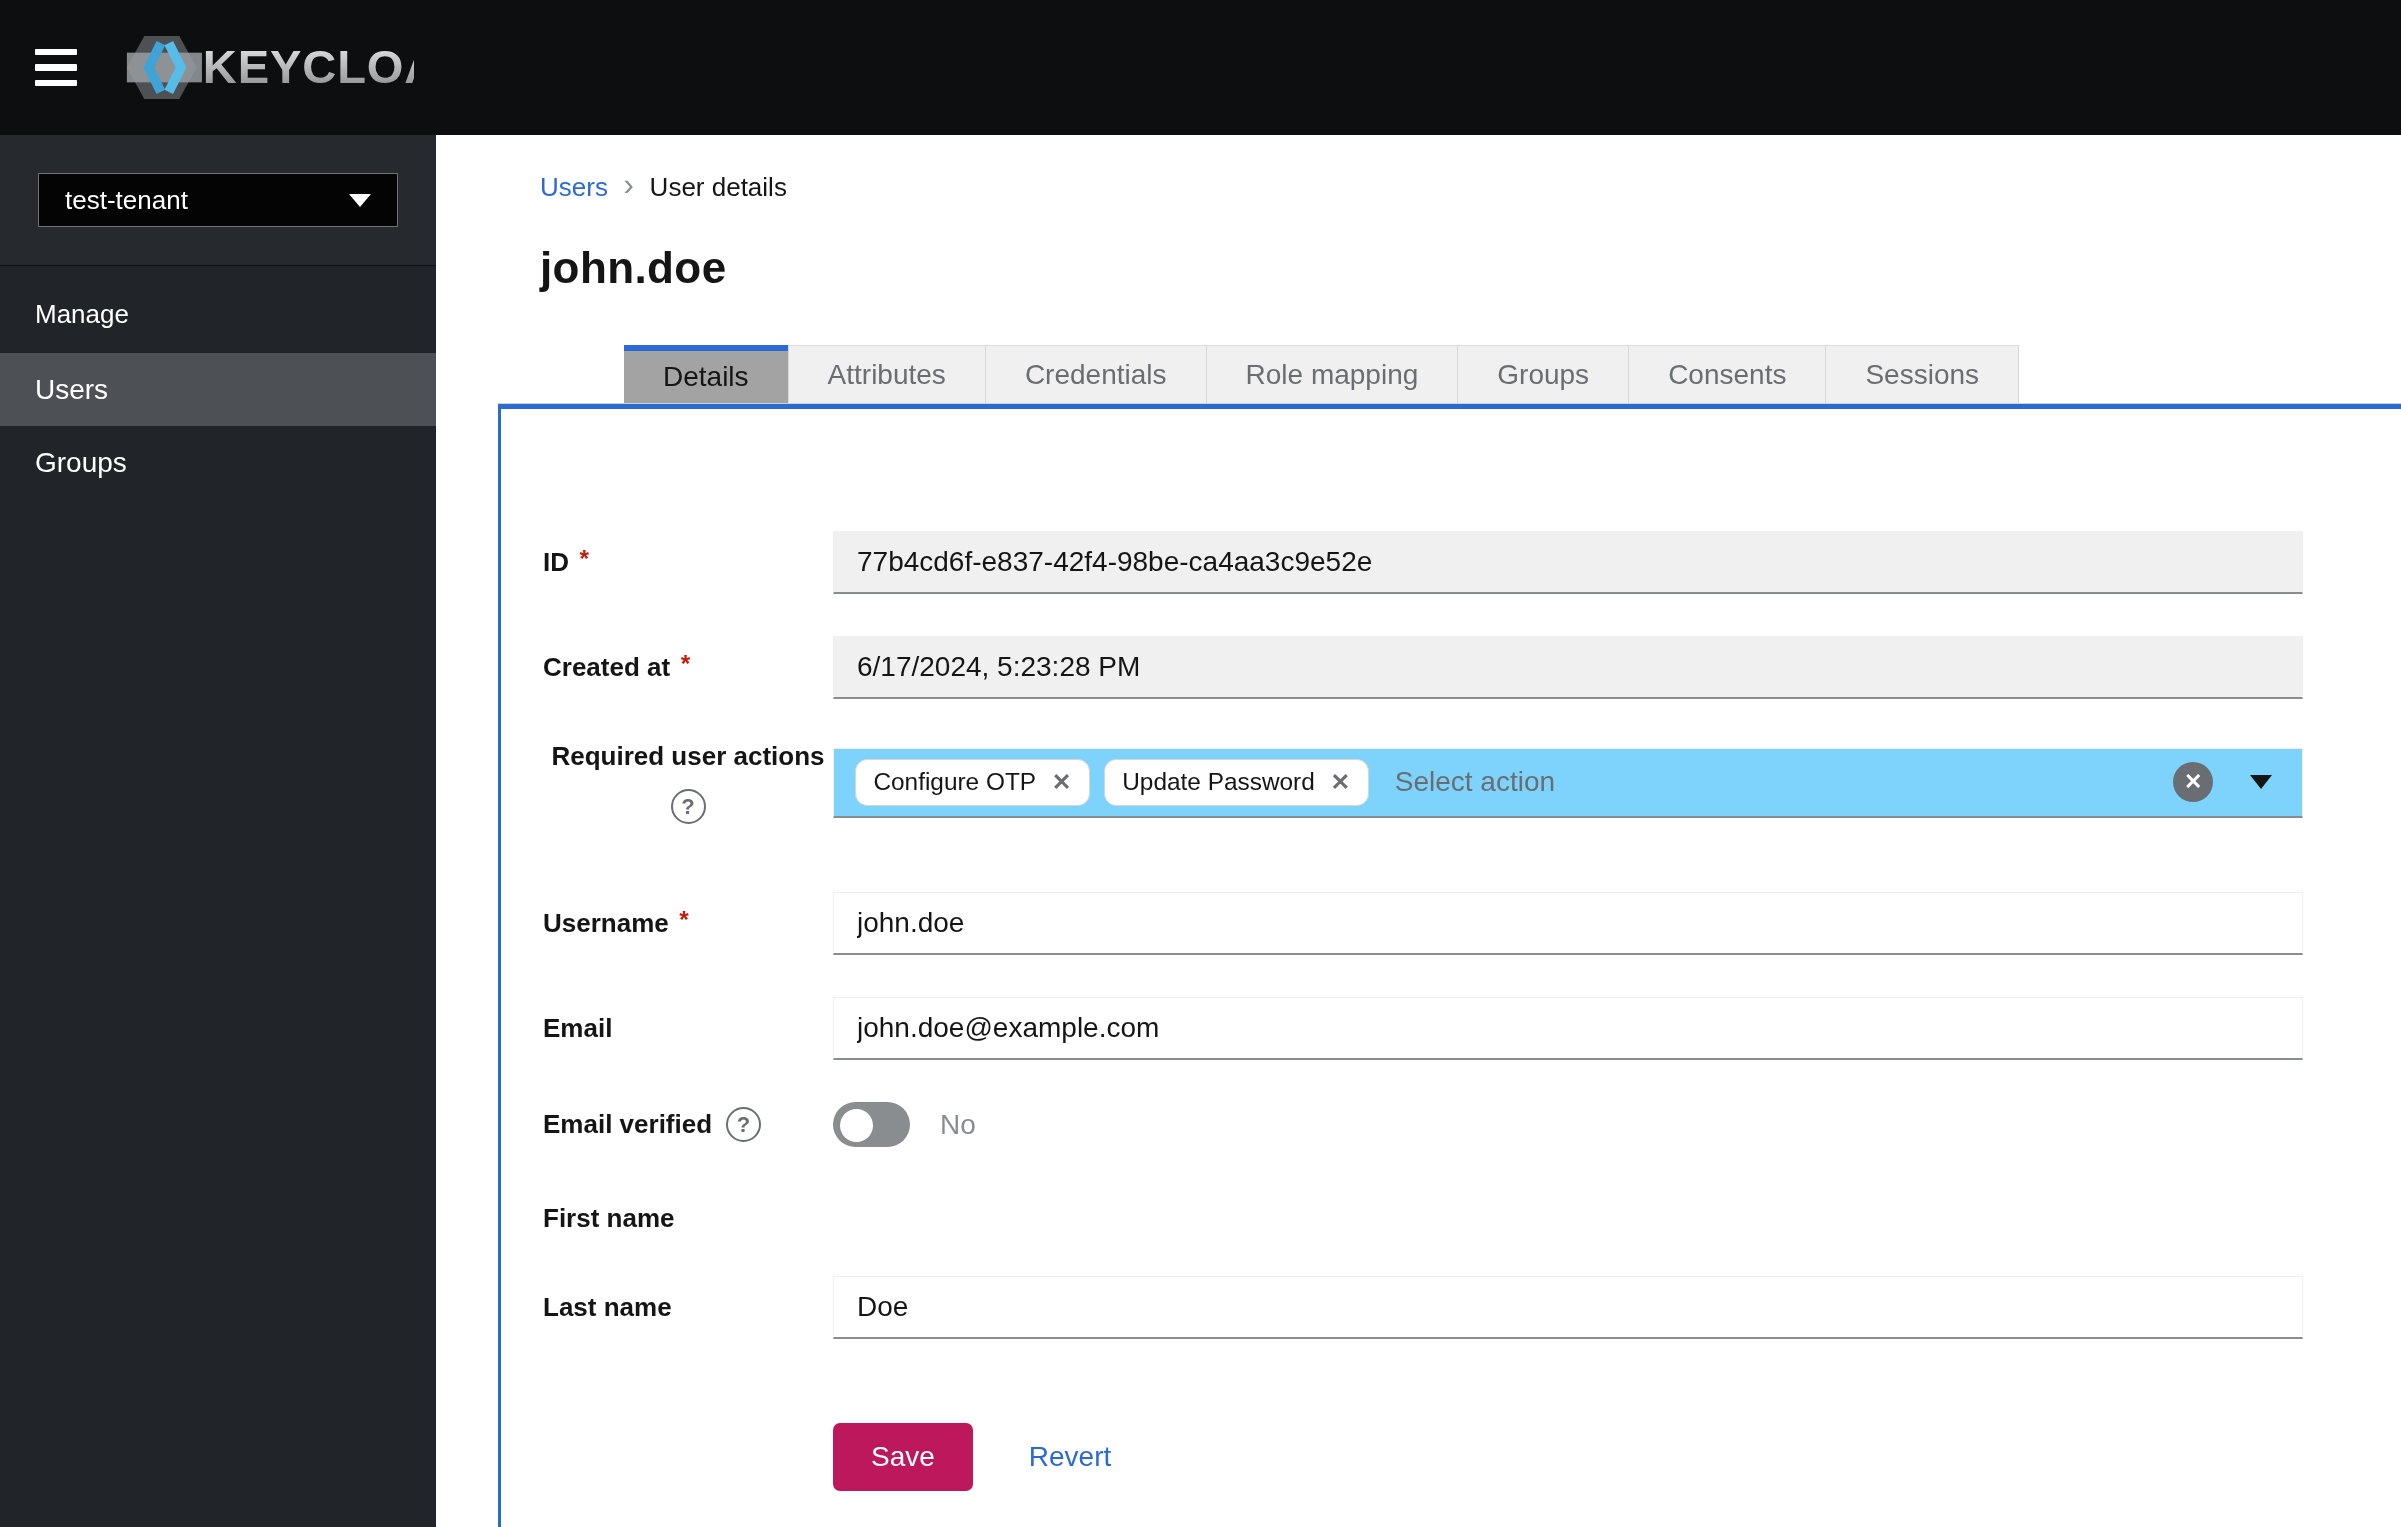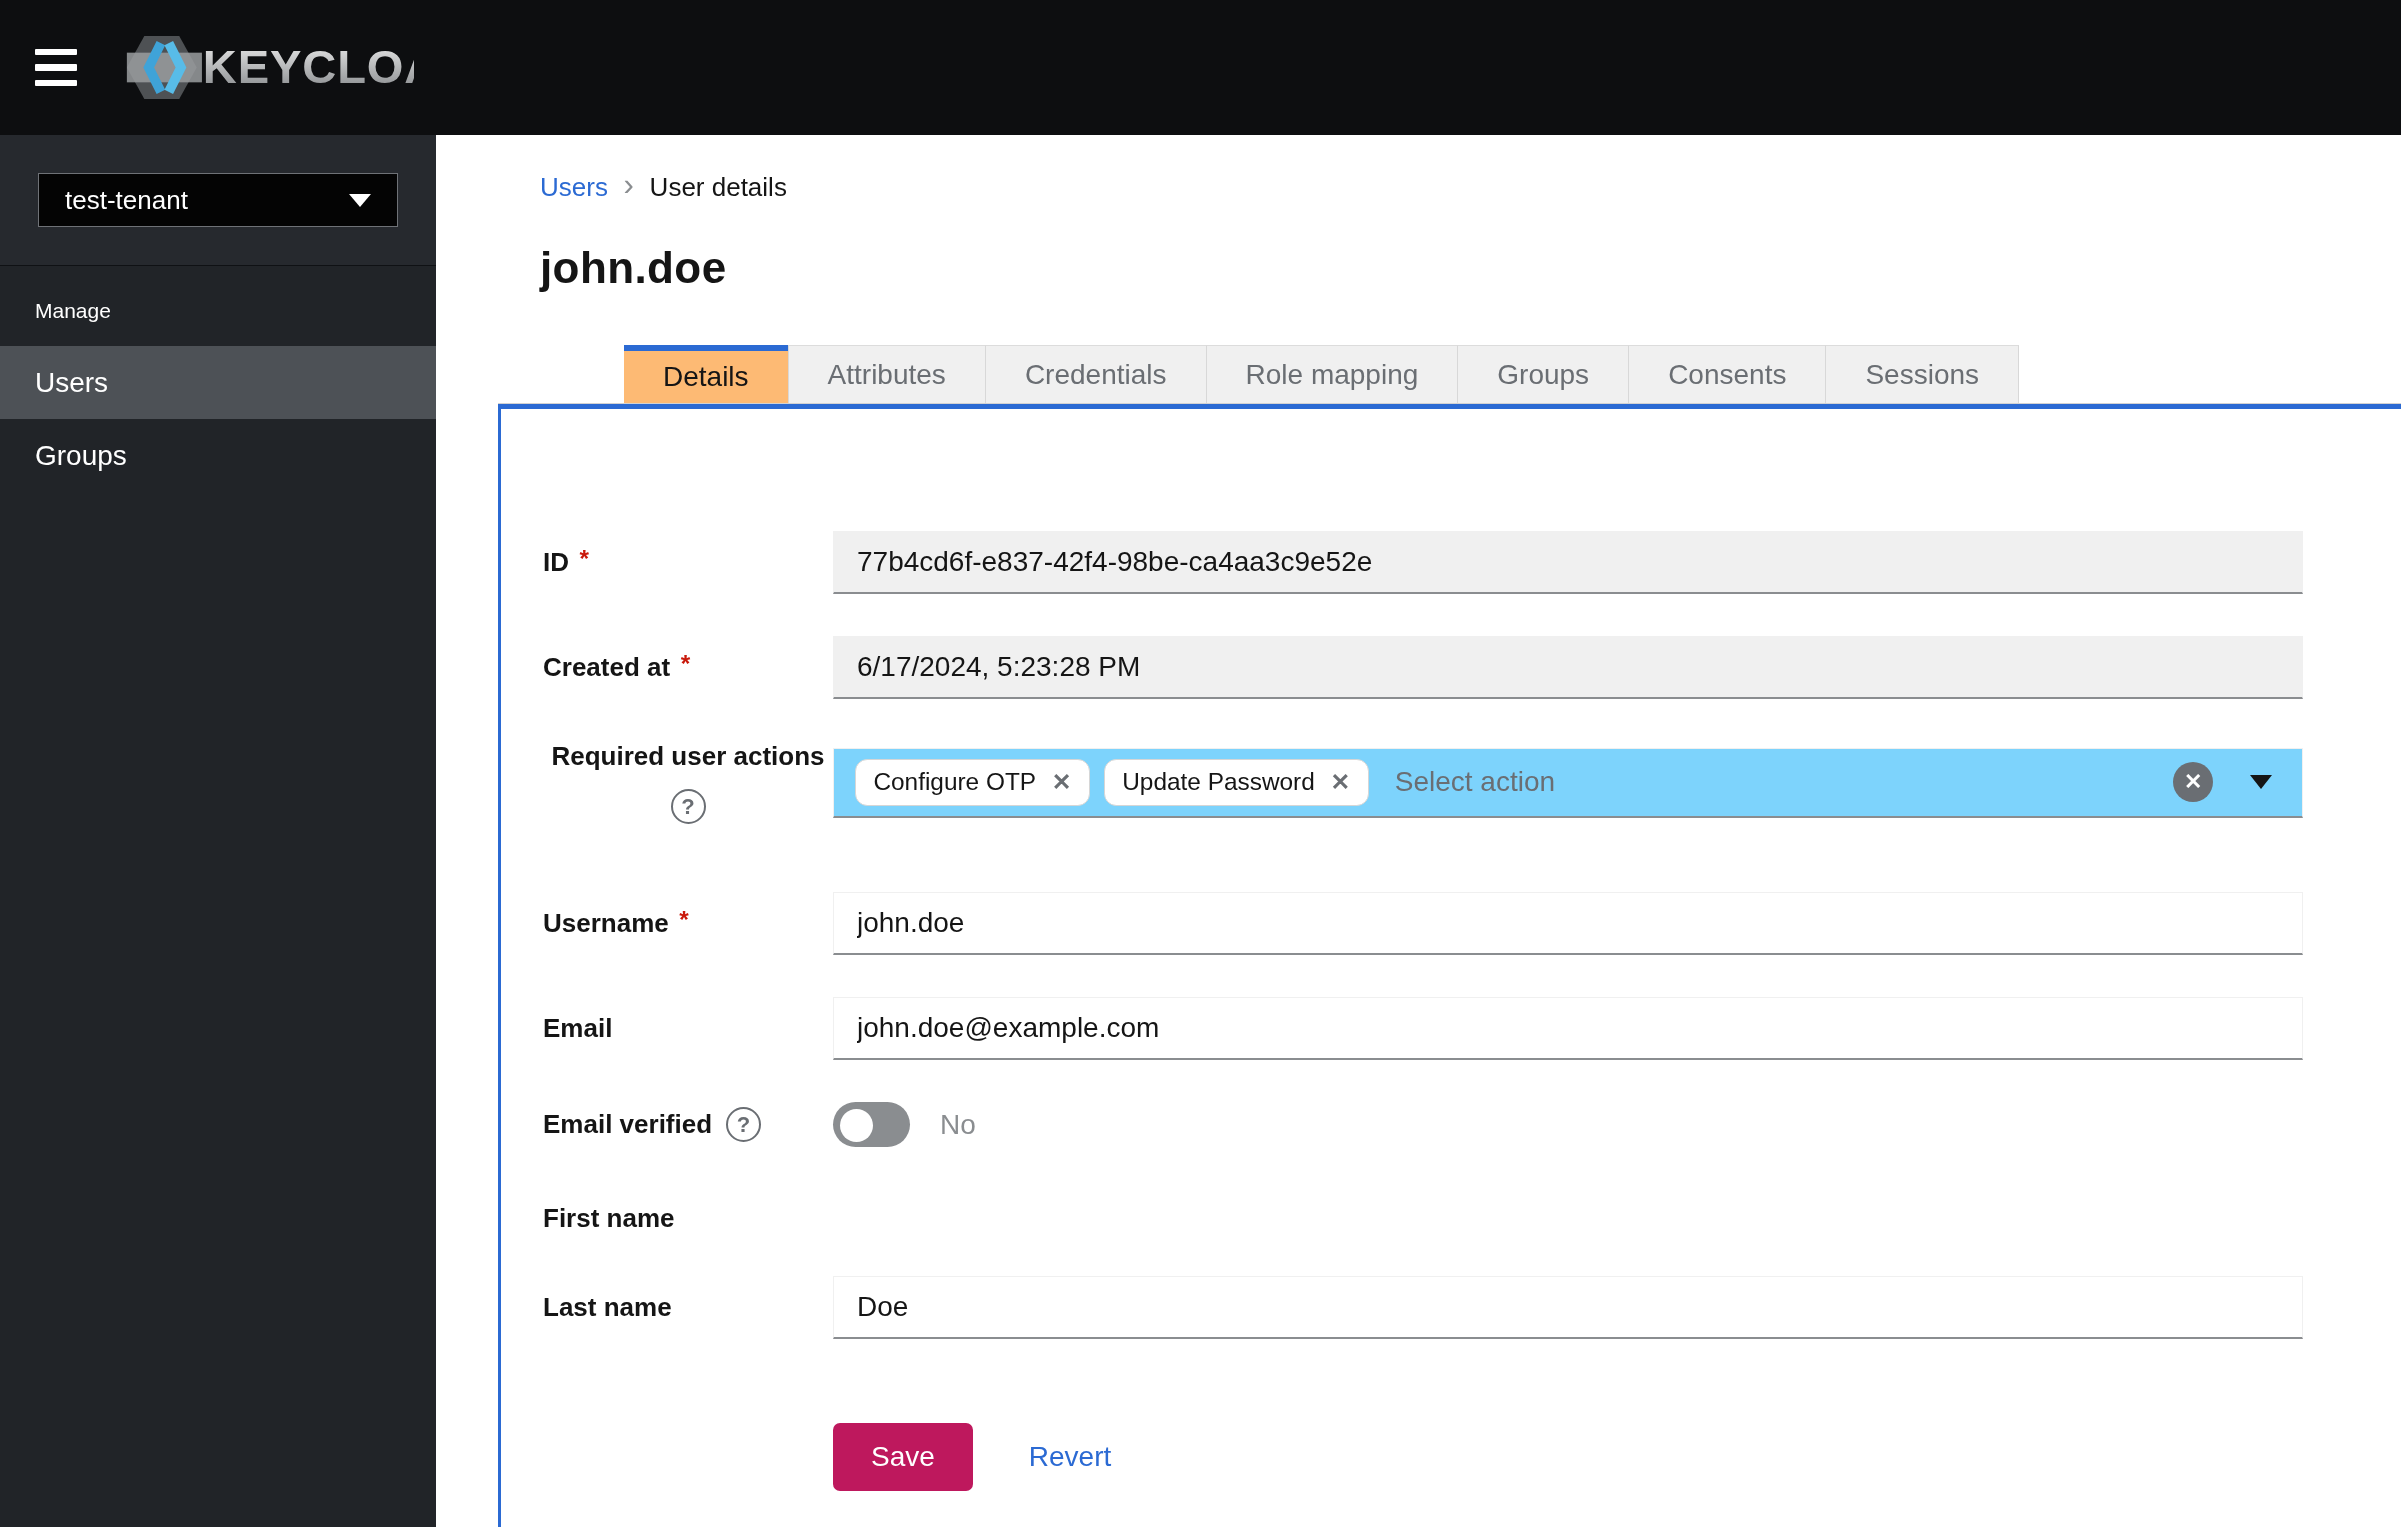--- a/index.html
+++ b/index.html
@@ -22,42 +22,42 @@
   
   .sidebar { position:absolute; top:135px; left:0; width:436px; bottom:0; background:#212428; }
   .realm-area { height:131px; background:#26292e; border-bottom:1.7px solid #0f1114;
     display:flex; align-items:center; padding:0 38px; }
   .realm-btn { flex:1; height:54px; background:#040404; border:1.7px solid #6f7277; color:#fff;
     font-size:26px; display:flex; align-items:center; justify-content:space-between;
     padding:0 26px; cursor:pointer; font-family:inherit; }
   .caret-down-white { width:0; height:0; border-left:11.3px solid transparent;
     border-right:11.3px solid transparent; border-top:13px solid #ffffff; }
   .nav { padding-top:33px; }
-  .nav-section-title { color:#ffffff; font-size:21px; padding:0 0 23px 35px; }
+  .nav-section-title { color:#ffffff; font-size:26px; padding:0 0 23px 35px; }
   .nav-item { height:73px; display:flex; align-items:center; padding-left:35px;
     color:#ffffff; font-size:28px; cursor:pointer; }
   .nav-item.active { background:#4d5156; }
 
   
   .content { position:absolute; top:135px; left:498px; right:0; bottom:0;
     display:flex; flex-direction:column; background:#fff; }
   .content-header { padding:37px 77px 0 42px; }
   .breadcrumb { display:flex; align-items:center; gap:15.7px; font-size:26px; }
   .breadcrumb-link { color:#2b6ad3; text-decoration:none; cursor:pointer; }
   .breadcrumb-sep { color:#8a8d90; font-size:31px; line-height:1; transform:translateY(-2.6px); }
   .breadcrumb-current { color:#151515; }
   .page-title { margin-top:40px; font-size:44px; font-weight:700; letter-spacing:0.4px; }
 
   .tabs { display:flex; margin:52px 0 0 84px; }
   .tab { height:58px; display:flex; align-items:center; padding:0 39px; font-size:28px;
     background:#f0f0f0; color:#6a6e73; border-top:1.7px solid #dcdcdc; border-left:1.7px solid #d8d8d8;
     cursor:pointer; }
   .tab:first-child { border-left:none; }
   .tab:last-child { border-right:1.7px solid #d8d8d8; }
-  .tab.active { background:#fdba74; color:#151515; border-top:6.1px solid #2b6ad3; }
+  .tab.active { background:#a3a3a3; color:#151515; border-top:6.1px solid #2b6ad3; }
 
   .tab-divider { height:6.1px; background:#2b6ad3; border-top:1.7px solid #d2d2d2; }
   .panel { flex:1; border-left:3.5px solid #2b6ad3; padding:122px 98px 0 42px; background:#fff; }
 
   
   .form-group { display:grid; grid-template-columns:290px 1fr; align-items:center; margin-bottom:42px; }
   .form-group.gap-lg { margin-bottom:68px; }
   .form-group.gap-md { margin-bottom:56px; }
   .f-label { font-size:26px; font-weight:700; color:#151515; display:flex; align-items:center; }
   .req { color:#c9190b; font-size:24.4px; margin-left:10.5px; transform:translateY(-4.4px); }

